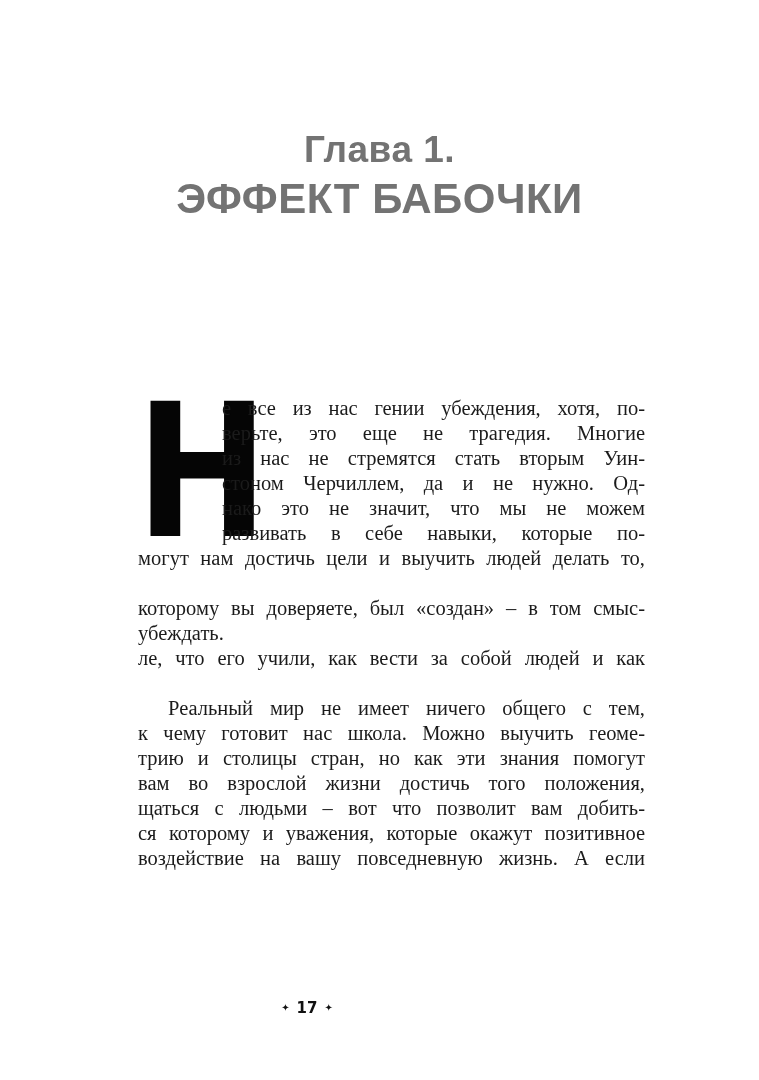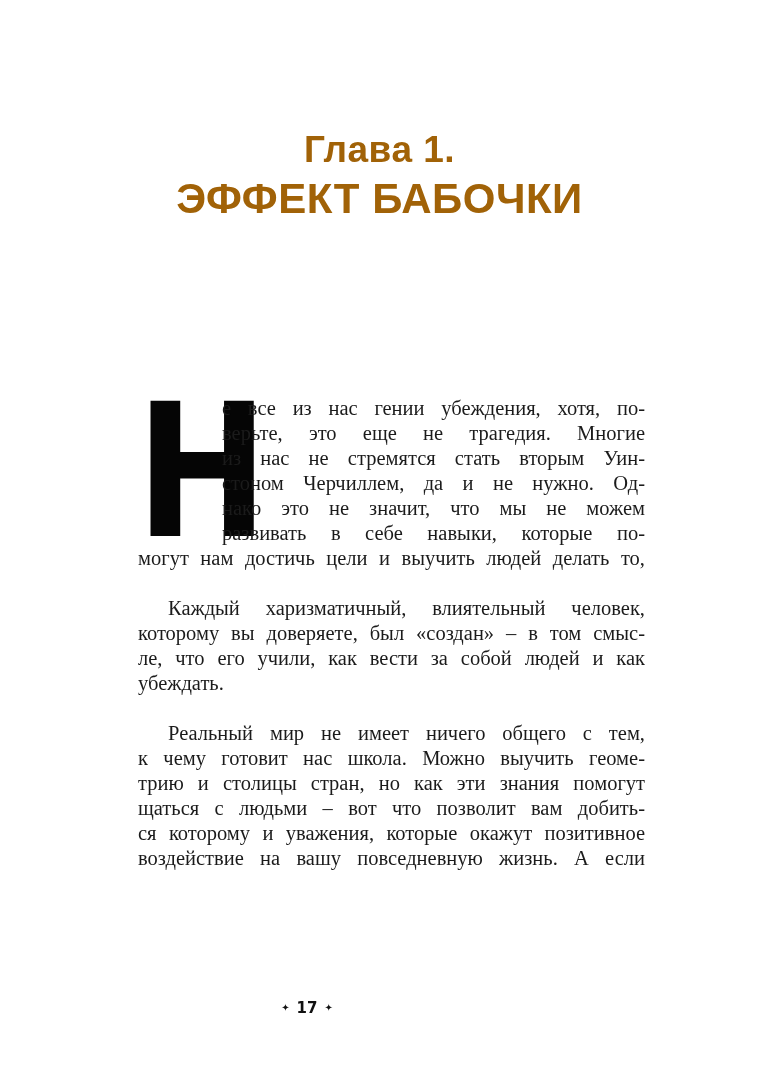--- a/index.html
+++ b/index.html
@@ -18,21 +18,21 @@
     background: #ffffff;
   }
   .chapter-heading {
     position: absolute;
     left: 0;
     top: 129px;
     width: 759px;
     text-align: center;
     font-family: "Liberation Sans", sans-serif;
     font-weight: bold;
-    color: #a16207;
+    color: #737373;
   }
   .chapter-number {
     font-size: 37px;
     line-height: 42px;
     letter-spacing: 0.5px;
   }
   .chapter-title {
     font-size: 42px;
     line-height: 46px;
     margin-top: 5px;
@@ -107,30 +107,30 @@
         <div class="line wrap">е все из нас гении убеждения, хотя, по-</div>
         <div class="line wrap">верьте, это еще не трагедия. Многие</div>
         <div class="line wrap">из нас не стремятся стать вторым Уин-</div>
         <div class="line wrap">стоном Черчиллем, да и не нужно. Од-</div>
         <div class="line wrap">нако это не значит, что мы не можем</div>
         <div class="line wrap">развивать в себе навыки, которые по-</div>
         <div class="line">могут нам достичь цели и выучить людей делать то,</div>
       </div>
 
     <div class="paragraph">
-        <div class="line indent">Каждый харизматичный, влиятельный человек,</div>
         <div class="line">которому вы доверяете, был «создан» – в том смыс-</div>
+        <div class="line last">убеждать.</div>
         <div class="line">ле, что его учили, как вести за собой людей и как</div>
-        <div class="line last">убеждать.</div>
       </div>
 
     <div class="paragraph">
         <div class="line indent">Реальный мир не имеет ничего общего с тем,</div>
         <div class="line">к чему готовит нас школа. Можно выучить геоме-</div>
         <div class="line">трию и столицы стран, но как эти знания помогут</div>
+        <div class="line">вам во взрослой жизни достичь того положения,</div>
         <div class="line">щаться с людьми – вот что позволит вам добить-</div>
         <div class="line">ся которому и уважения, которые окажут позитивное</div>
         <div class="line">воздействие на вашу повседневную жизнь. А если</div>
       </div>
   </div>
 
   <div class="page-footer">
     <span class="footer-ornament">✦</span><span class="footer-page-number">17</span><span class="footer-ornament">✦</span>
   </div>
 

